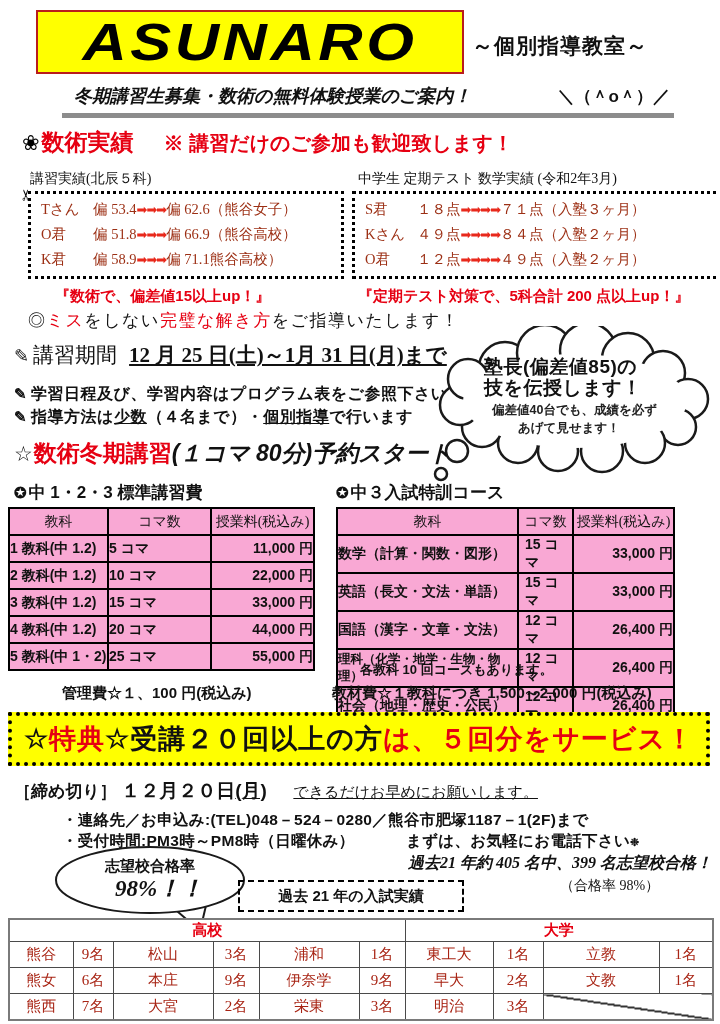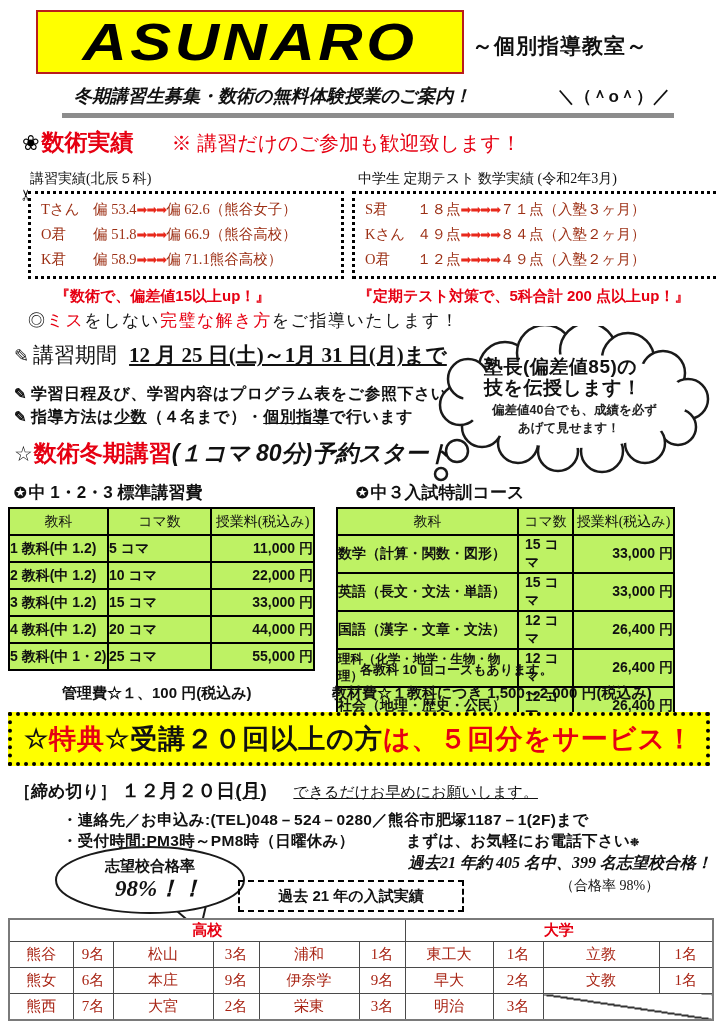--- a/index.html
+++ b/index.html
@@ -16,21 +16,21 @@
   .tagline{left:472px;top:32px;font-size:21px;font-weight:bold;letter-spacing:1px;}
   .subtitle-wrap{left:62px;top:84px;width:596px;border-bottom:5px solid #8c8c8c;
                  padding:0 4px 5px 12px;display:flex;justify-content:space-between;align-items:flex-end;}
   .subtitle{font-size:18px;font-weight:bold;font-style:italic;font-family:"Liberation Serif",serif;}
   .emoticon{font-size:17px;font-weight:bold;}
 
   
   .results-heading{left:22px;top:127px;display:flex;align-items:baseline;}
   .flower{font-size:21px;color:#000;margin-right:2px;}
   .res-title{font-size:23px;font-weight:bold;color:#e60012;}
-  .res-note{font-size:20px;font-weight:normal;color:#e60012;margin-left:38px;}
+  .res-note{font-size:20px;font-weight:bold;color:#e60012;margin-left:30px;}
 
   .box-label{font-size:14px;font-family:"Liberation Serif",serif;}
   .dotbox{border:3px dotted #000;padding:3px 0 0 10px;background:#fff;}
   .rrow{font-family:"Liberation Serif",serif;font-size:14.5px;color:#9c2f14;
         line-height:25px;white-space:nowrap;}
   .rname{display:inline-block;width:52px;}
   .arrows{color:#e8291c;letter-spacing:-1px;font-size:13px;}
   .scissors{font-size:15px;transform:rotate(268deg);color:#000;}
 
   .quote{font-size:15px;font-weight:bold;color:#e60012;}
@@ -50,21 +50,21 @@
   .cloud-sub{font-size:12.5px;font-weight:bold;color:#222;}
 
   .course-start{display:flex;align-items:baseline;}
   .cs-star{font-size:21px;margin-right:1px;}
   .cs-red{font-size:23px;font-weight:bold;color:#e60012;}
   .cs-rest{font-size:23px;font-weight:bold;font-style:italic;}
 
   .tbl-title{font-size:17px;font-weight:bold;}
   .bullet{font-size:15px;margin-right:2px;}
 
-  table.price{border-collapse:collapse;background:#bef264;}
+  table.price{border-collapse:collapse;background:#f9a8d4;}
   table.price td{border:2px solid #000;height:25px;font-size:14px;padding:0;}
   table.price tr.hd td{font-family:"Liberation Serif",serif;font-weight:normal;text-align:center;font-size:14px;}
   td.subj{font-weight:bold;padding-left:8px;font-size:13.5px;}
   td.koma{font-weight:bold;padding-left:16px;font-size:14px;}
   td.price-c{font-weight:bold;text-align:right;padding-right:10px;font-size:14px;margin-left:48px;}
   .footnote{font-size:13px;font-weight:bold;}
   .feeline{font-size:15px;font-weight:bold;}
 
   .banner{left:8px;top:712px;width:694px;height:46px;background:#ffff00;border:4px dotted #000;
           display:flex;align-items:center;justify-content:center;font-size:27px;font-weight:bold;
@@ -188,21 +188,21 @@
 
   <div class="abs course-start" style="left:14px;top:438px;">
     <span class="cs-star">☆</span>
     <span class="cs-red">数術冬期講習</span>
     <span class="cs-rest">(１コマ 80分)予約スタート</span>
   </div>
 
   <div class="abs tbl-title" style="left:14px;top:481px;">
     <span class="bullet">✪</span><span>中 1・2・3 標準講習費</span>
   </div>
-  <div class="abs tbl-title" style="left:356px;top:481px;text-align:right;">
+  <div class="abs tbl-title" style="left:336px;top:481px;text-align:right;">
     <span class="bullet">✪</span><span>中３入試特訓コース</span>
   </div>
 
   <table class="price abs" style="left:8px;top:507px;">
     <colgroup>
         <col style="width:99px">
         <col style="width:103px">
         <col style="width:103px">
       </colgroup>
     <tbody>

